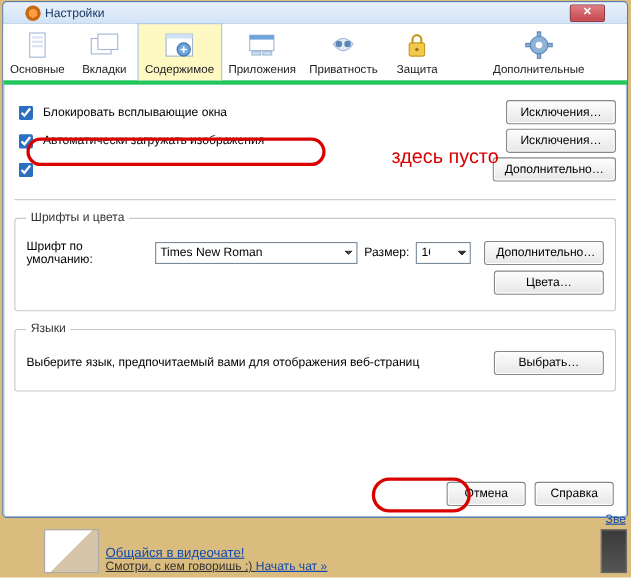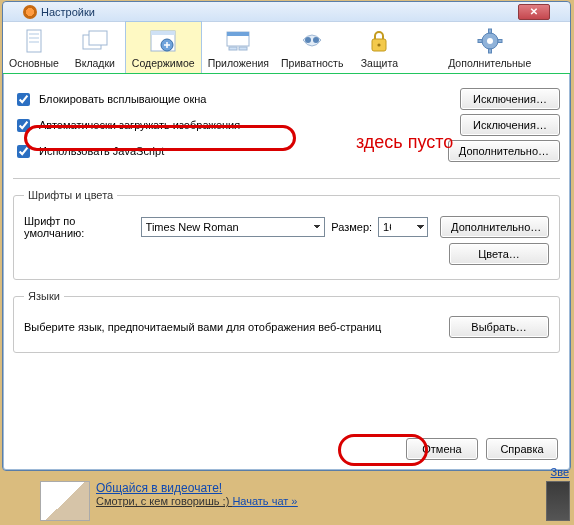--- a/index.html
+++ b/index.html
@@ -41,21 +41,21 @@
     width: 32px; height: 16px;
     background: linear-gradient(#e07d82,#c4474e);
     border: 1px solid #8e3a3f;
     border-radius: 2px;
     color:#fff; text-align:center; line-height:13px;
     font-weight:bold; font-size:10px;
     cursor:pointer;
   }
   .toolbar {
     display:flex; background:#fff;
-    border-bottom:1px solid #22c55e;
+    border-bottom:4px solid #22c55e;
   }
   .tool {
     flex: 0 0 auto;
     padding: 5px 6px 4px 6px;
     text-align:center;
     cursor:pointer;
     min-width: 60px;
   }
   .tool:last-child { flex:1; }
   .tool.active { background:#fef9c3; border:1px solid #a8c7e8; border-bottom:none; margin:-1px 0 0 0; }
@@ -101,21 +101,21 @@
     background-repeat: no-repeat;
   }
   .footer-btns{
     position:absolute; bottom:10px; right:12px;
     display:flex; gap:8px;
   }
   .footer-btns .btn{ min-width:72px; }
   
   .ad{
     position:absolute; left:40px; bottom:4px;
-    display:flex; align-items:flex-start; gap:6px;
+    display:flex; align-items:flex-end; gap:6px;
     width: 500px;
   }
   .ad .thumb{ width:50px; height:40px; background:linear-gradient(135deg,#fff 50%,#d6c4a8 50%); border:1px solid #aaa;}
   .ad a{ color:#1049b0; text-decoration:underline; font-size:12px;}
   .ad .sub{ color:#333; font-size:11px;text-decoration:underline;}
   .ad .sub a{ font-size:11px;}
   .rthumb{ position:absolute; right:4px; bottom:4px; width:24px; height:40px; background:linear-gradient(#3a3a3a,#555); border:1px solid #666;}
   .rthumb .label{position:absolute; top:-16px; right:0; color:#1049b0; text-decoration:underline; font-size:11px;}
 </style>
 </head>
@@ -223,21 +223,20 @@
         <label>
           <input type="checkbox" checked="" style="">
           <span>Автоматически загружать изображения</span>
         </label>
         <div class="spacer"></div>
         <button class="btn">Исключения…</button>
       </div>
       <div class="row">
         <label>
           <input type="checkbox" checked="" style="">
-          <span>Использовать JavaScript</span>
         </label>
         <div class="spacer"></div>
         <button class="btn">Дополнительно…</button>
       </div>
     </fieldset>
 
     <fieldset>
       <legend>Шрифты и цвета</legend>
       <div class="row" style="gap:6px;">
         <span>Шрифт по умолчанию:</span>

